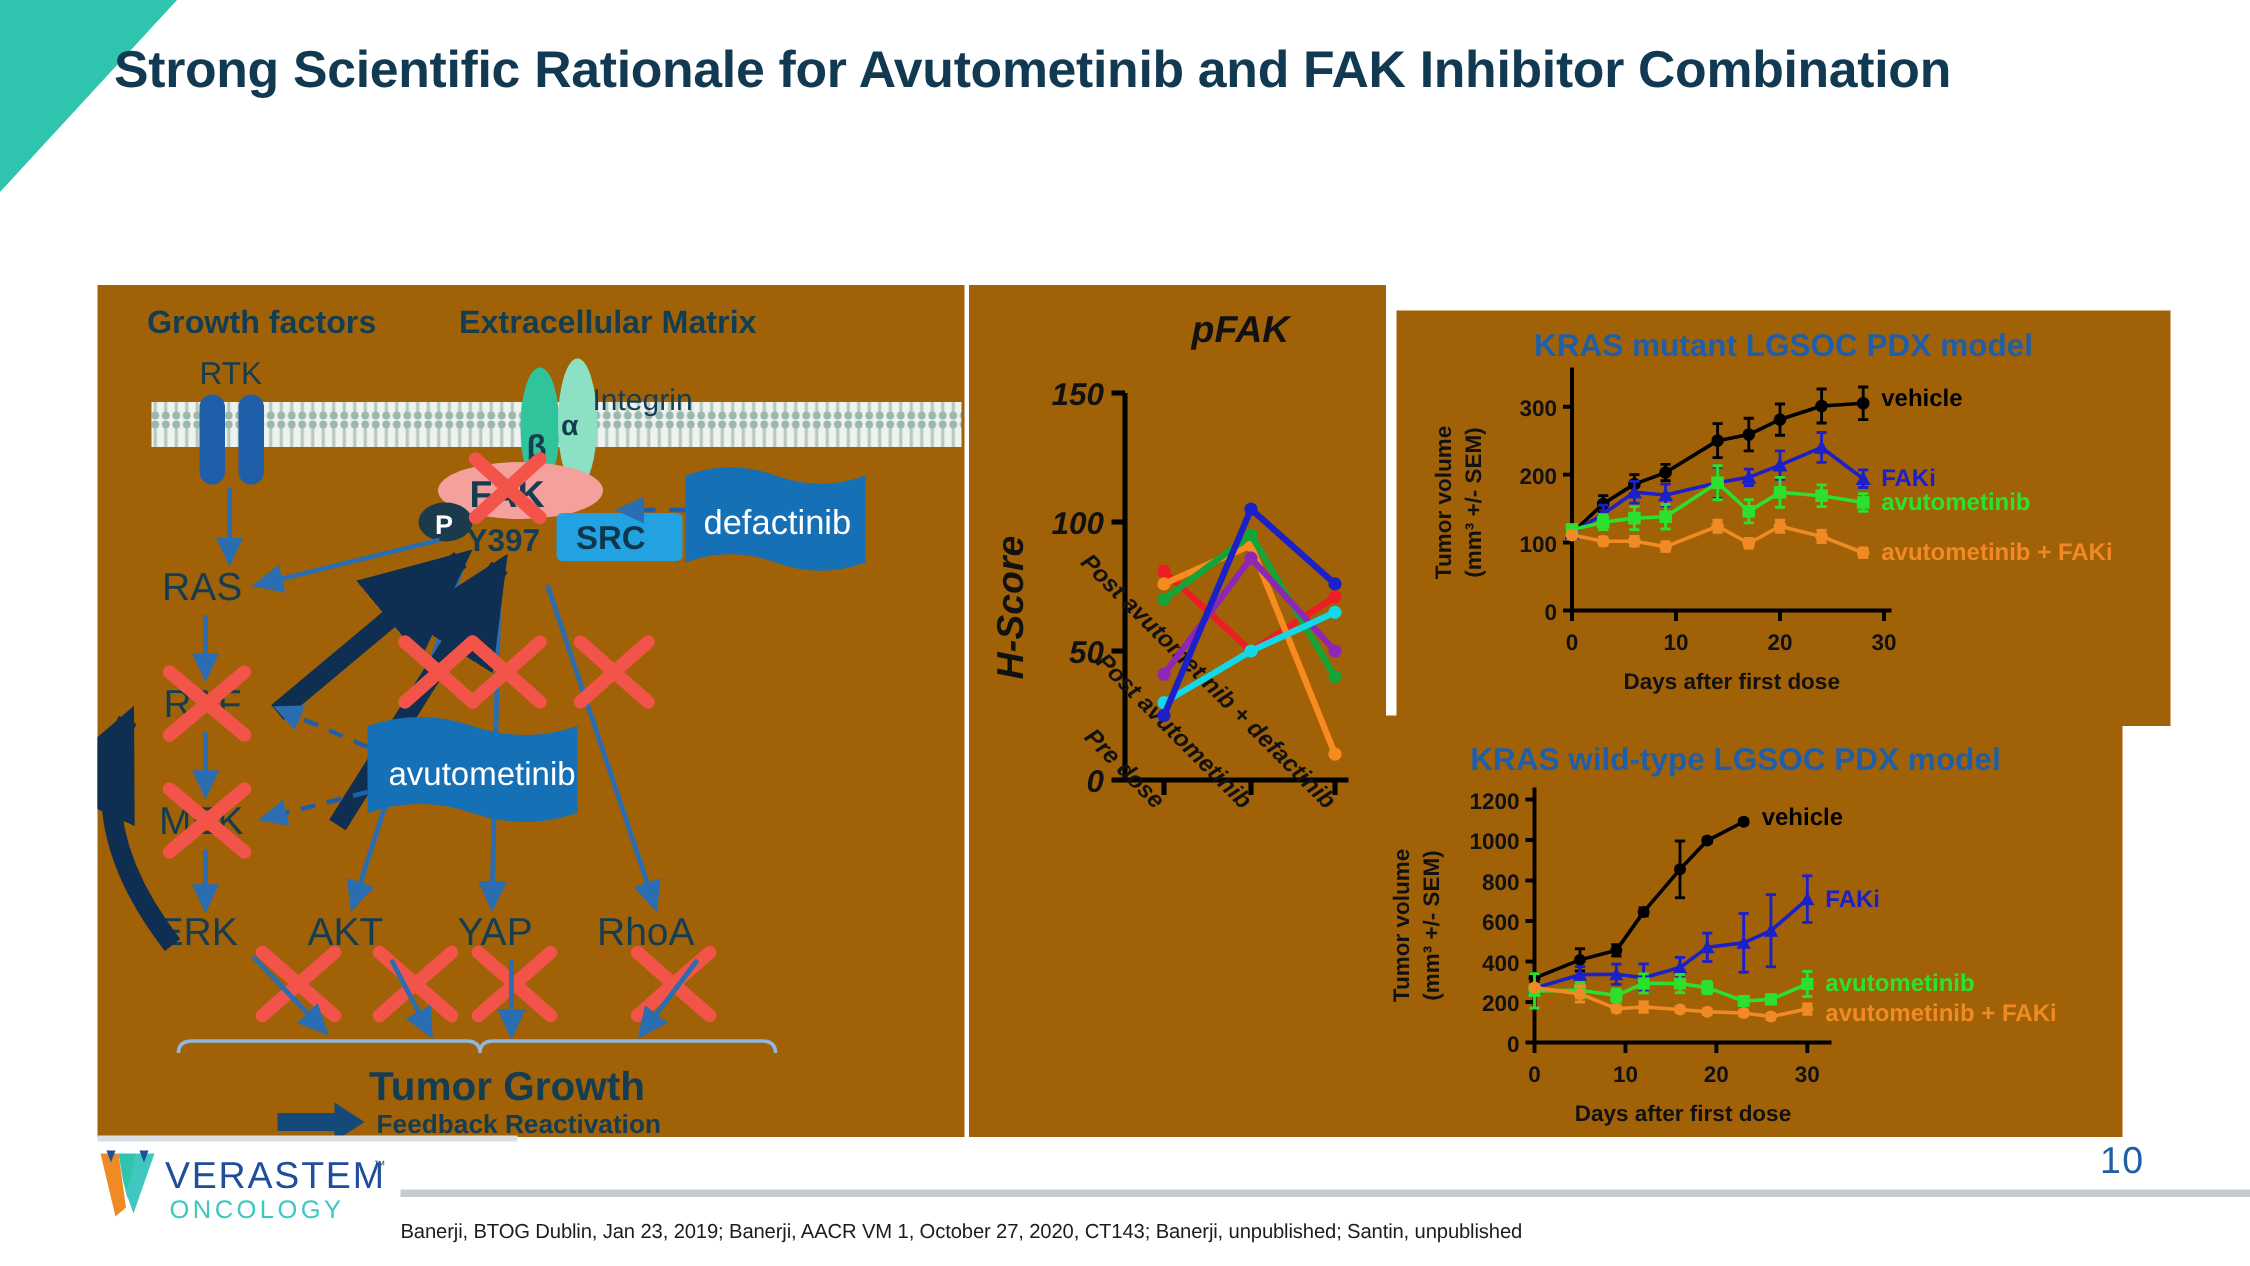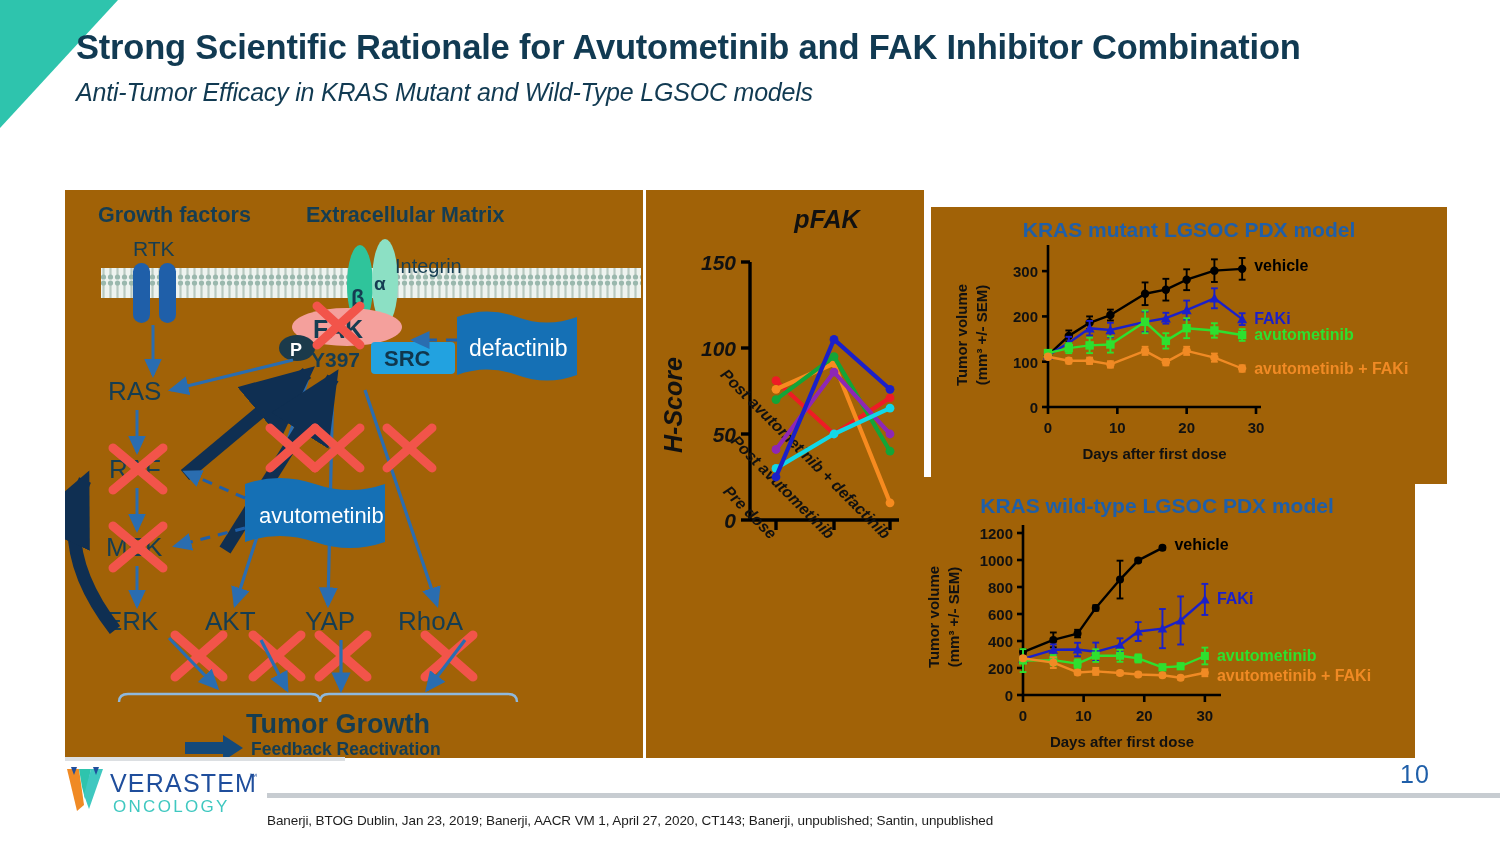--- a/index.html
+++ b/index.html
@@ -64,21 +64,20 @@
   .logo{position:absolute;left:63px;top:765px;width:220px;height:52px;}
 </style>
 </head>
 <body>
 
 <div class="slide">
 
   <div class="corner-wedge"></div>
 
   <div class="title-main">Strong Scientific Rationale for Avutometinib and FAK Inhibitor Combination</div>
-  <div class="title-sub">Anti-Tumor Efficacy in KRAS Mutant and Wild-Type LGSOC models</div>
 
   <div class="panel" id="panel-pathway">
     <svg id="pathway-svg" viewBox="0 0 578 568">
       <defs>
         <marker id="ahB" markerWidth="7" markerHeight="7" refX="5.5" refY="3" orient="auto">
           <path d="M0,0 L6.5,3 L0,6 z" fill="#2a6db0"></path>
         </marker>
         <marker id="ahN" markerWidth="6" markerHeight="6" refX="4.8" refY="2.6" orient="auto">
           <path d="M0,0 L5.6,2.6 L0,5.2 z" fill="#0f2f52"></path>
         </marker>
@@ -618,21 +617,21 @@
           <line x1="302.475" y1="192.215" x2="309.275" y2="192.215" stroke="#f08a24" stroke-width="1.9"></line>
           <line x1="302.475" y1="199.235" x2="309.275" y2="199.235" stroke="#f08a24" stroke-width="1.9"></line>
           <circle cx="305.875" cy="195.725" r="4" fill="#f08a24"></circle>
         </g>
         <text x="317.875" y="203.725" font-size="16" font-weight="700" fill="#f08a24" text-anchor="start" font-family="'Liberation Sans', sans-serif">avutometinib + FAKi</text>
       </svg>
   </div>
 
   <div class="footer-rule2"></div>
   <div class="footer-rule"></div>
-  <div class="citation">Banerji, BTOG Dublin, Jan 23, 2019; Banerji, AACR VM 1, April 27, 2020, CT143; Banerji, unpublished; Santin, unpublished</div>
+  <div class="citation">Banerji, BTOG Dublin, Jan 23, 2019; Banerji, AACR VM 1, October 27, 2020, CT143; Banerji, unpublished; Santin, unpublished</div>
   <div class="page-num">10</div>
 
   <svg class="logo" viewBox="0 0 220 52">
     <g>
       <path d="M4,4 L16,4 L21,40 L14,46 z" fill="#f08a24"></path>
       <path d="M16,4 L28,4 L22,34 L19,22 z" fill="#2ec4ad"></path>
       <path d="M28,4 L40,4 L26,44 L21,30 z" fill="#3fc8c0"></path>
       <path d="M8,2 L14,2 L11,10 z" fill="#1f4e9c"></path>
       <path d="M30,2 L36,2 L33,10 z" fill="#1f4e9c"></path>
     </g>

